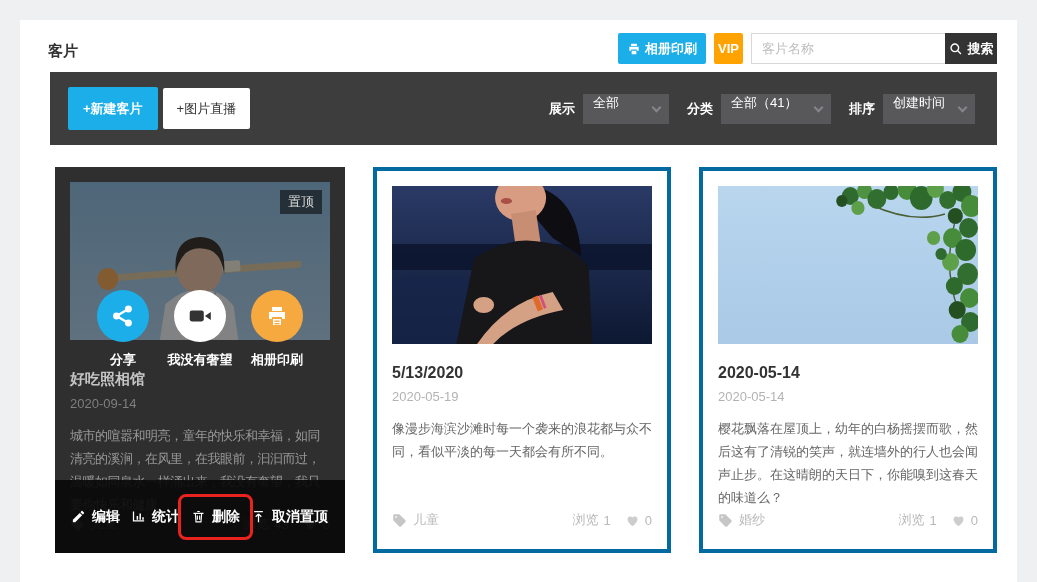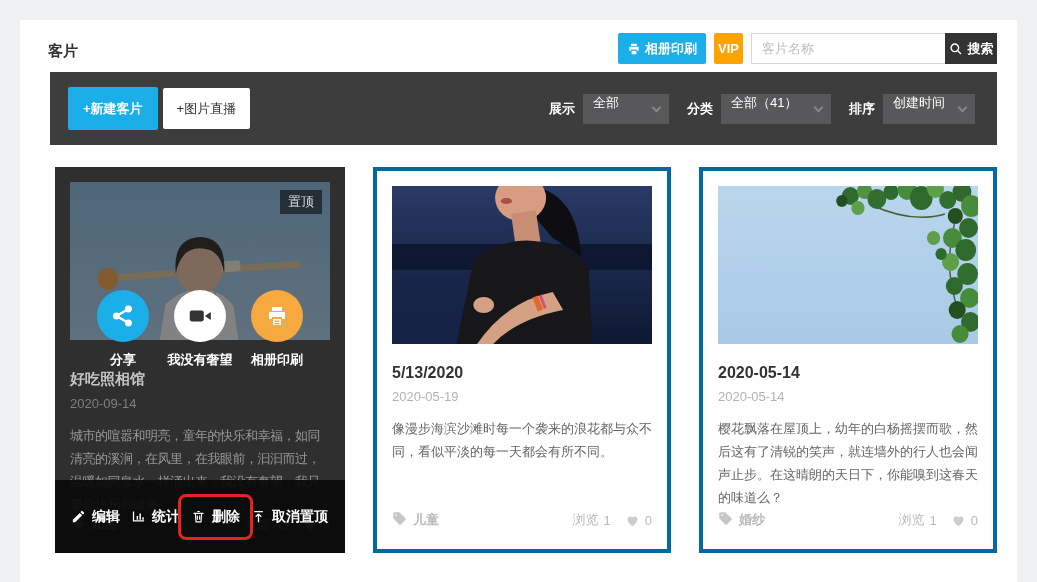--- a/index.html
+++ b/index.html
@@ -98,21 +98,21 @@
   .card.dark .card-title { margin-top:30px; font-size:15px; font-weight:bold; color:#c5c5c5; }
   .card-date { margin:7px 15px 0; font-size:13px; color:#b3b3b3; }
   .card.dark .card-date { color:#7f7f7f; }
   .card-desc { margin:13px 15px 0; font-size:13px; line-height:23px; color:#666; }
   .card.dark .card-desc { color:#989898; letter-spacing:-0.5px; }
   .card-footer {
     position:absolute; bottom:20px; left:15px; right:15px;
     display:flex; align-items:center; color:#b9b9b9; font-size:13px; z-index:1;
   }
   .card.dark .card-footer { color:#8a8a8a; }
-  .tag-wrap { display:flex; gap:6px;font-weight:bold; }
+  .tag-wrap { display:flex; align-items:center; gap:6px; }
   .footer-right { margin-left:auto; display:flex; align-items:center; gap:14px; }
   .views { display:flex; align-items:center; gap:5px; }
   .likes { display:flex; align-items:center; gap:5px; }
   
   .action-bar {
     position:absolute; left:0; right:0; bottom:0; height:73px;
     background:rgba(10,10,10,0.92); z-index:3;
     display:flex; align-items:center; justify-content:space-between;
     padding:0 17px 0 16px; color:#fff; font-size:14px; font-weight:bold;
   }

